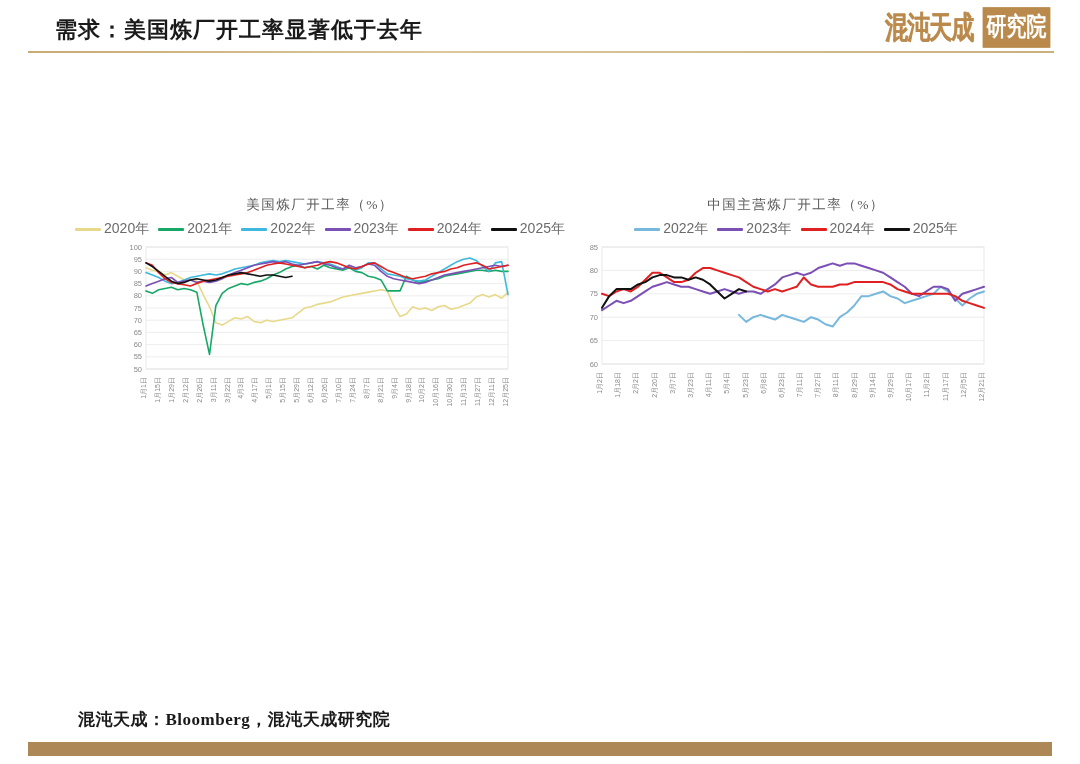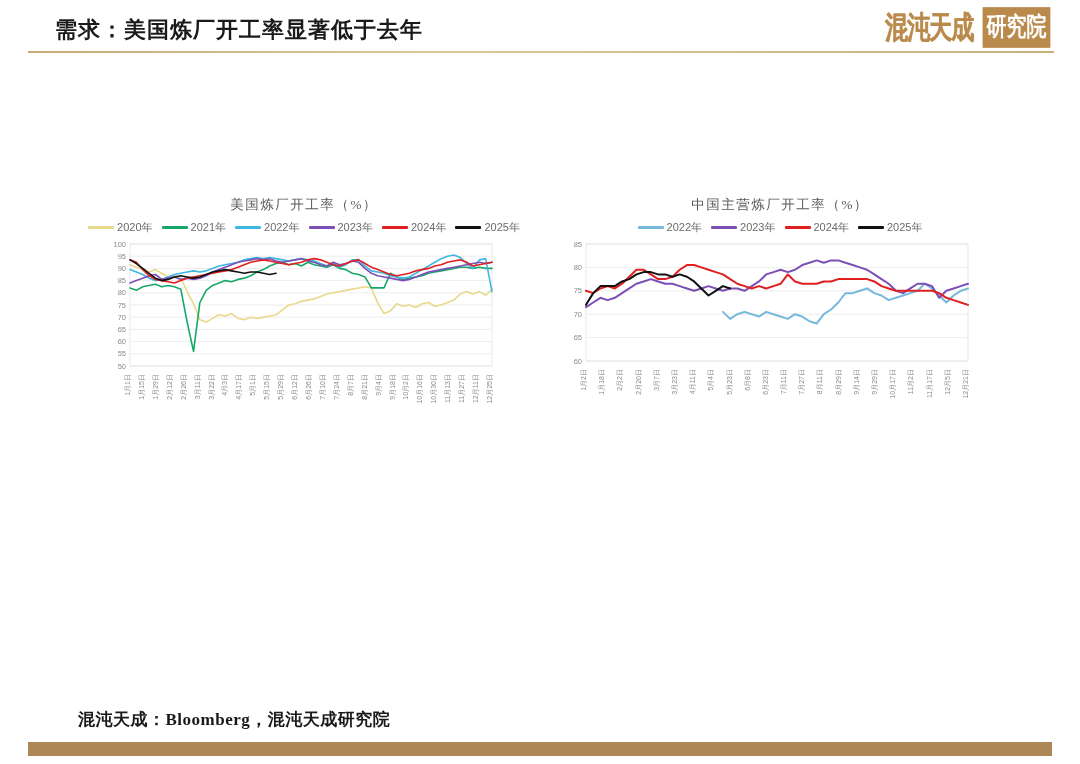--- a/index.html
+++ b/index.html
@@ -47,40 +47,40 @@
     color: #ffffff;
     background: #b98a4c;
     padding: 1px 3px 2px 3px;
     margin-left: 4px;
     letter-spacing: 0px;
     transform: scaleY(1.22) scaleX(0.95);
     border: 1px solid #b98a4c;
   }
 
   
-  #chart-area { position: absolute; left: 0; top: 196px; width: 860px; height: 260px; }
+  #chart-area { position: absolute; left: 16px; top: 196px; width: 860px; height: 260px; }
   .chart-block { position: absolute; top: 0; }
   #chart-block-us    { left: 104px; width: 400px; }
   #chart-block-china { left: 560px; width: 440px; }
 
   .chart-title {
     text-align: center;
     font-family: "Liberation Serif", serif;
     font-size: 13.5px; color: #595959;
     letter-spacing: 1.5px;
     margin: 0 0 6px 0;
     white-space: nowrap;
   }
   .chart-legend {
     display: flex; justify-content: center; align-items: center;
     gap: 9px; margin-bottom: 5px; flex-wrap: nowrap;
   }
   .legend-item { display: flex; align-items: center; gap: 3px; white-space: nowrap; }
   .legend-swatch { display: inline-block; width: 26px; height: 3px; border-radius: 1px; }
-  .legend-label { font-size: 11px; color: #6b6b6b; font-family: "Liberation Sans", sans-serif; }
+  .legend-label { font-size: 14px; color: #6b6b6b; font-family: "Liberation Sans", sans-serif; }
 
   svg.plot { display: block; overflow: visible; }
   .gridline { stroke: #e8e8e8; stroke-width: 0.8; }
   .plotborder { fill: none; stroke: #e3e3e3; stroke-width: 0.8; }
   .ytick {
     font-size: 7.5px; fill: #8a8a8a; text-anchor: end;
     font-family: "Liberation Sans", sans-serif;
   }
   .xtick {
     font-size: 7px; fill: #8a8a8a;

